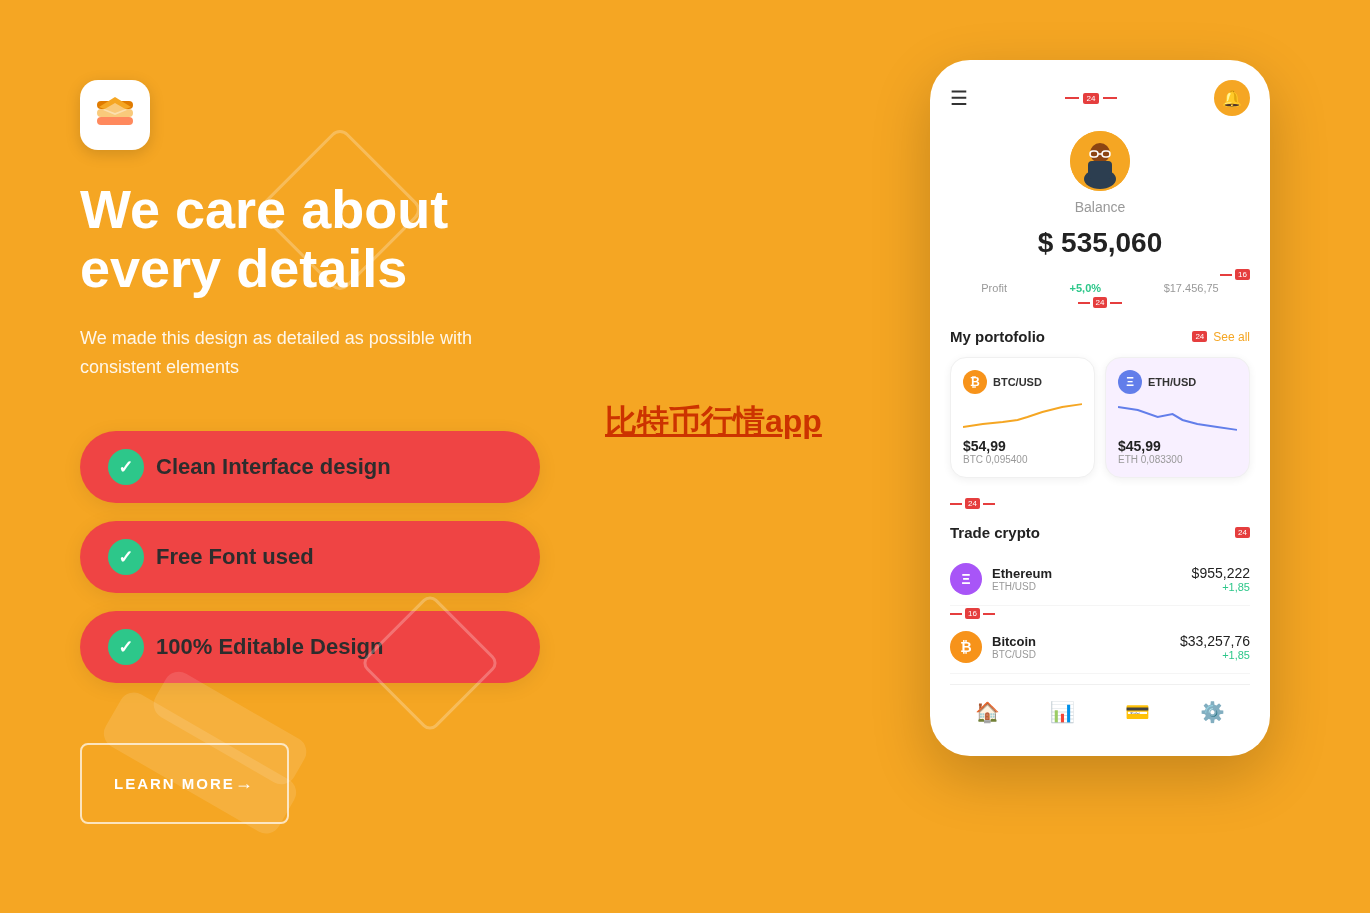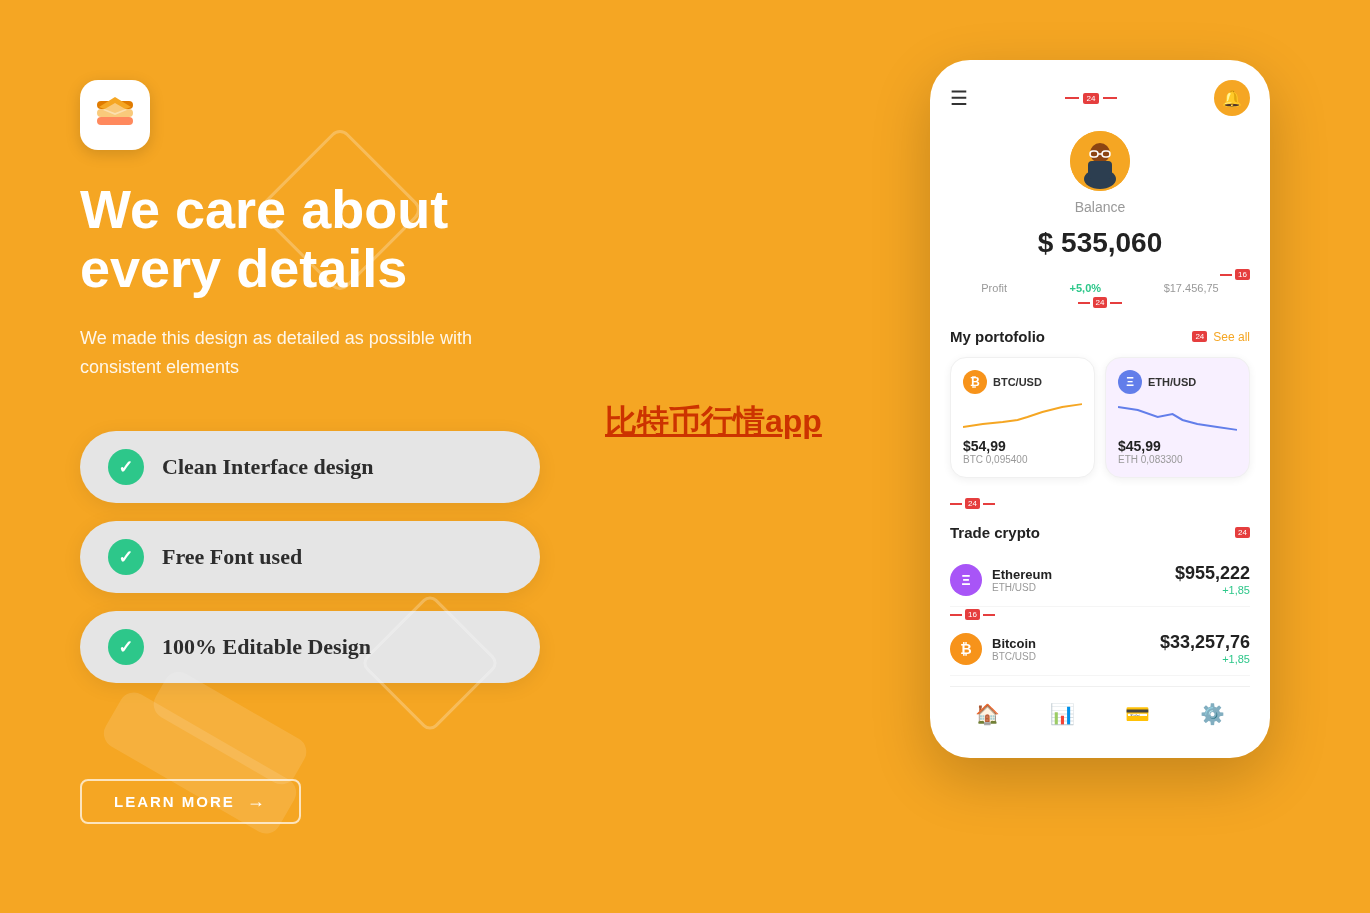--- a/index.html
+++ b/index.html
@@ -87,29 +87,28 @@
 
     
     .feature-list {
       display: flex;
       flex-direction: column;
       gap: 18px;
       margin-bottom: 60px;
     }
 
     .feature-item {
-      background: #e5e5e5;
+      background: #ef4444;
       border-radius: 50px;
       padding: 18px 28px;
       display: flex;
       align-items: center;
-      gap: 18px;
+      gap: 12px;
       max-width: 460px;
       box-shadow: 0 4px 20px rgba(0,0,0,0.08);
-      font-family: Liberation Serif, serif;
     }
 
     .check-icon {
       width: 36px;
       height: 36px;
       background: #2DC78A;
       border-radius: 50%;
       display: flex;
       align-items: center;
       justify-content: center;
@@ -141,31 +140,29 @@
       z-index: 100;
       pointer-events: none;
       text-decoration: underline;
     }
 
     
     .learn-more-btn {
       border: 2px solid rgba(255,255,255,0.7);
       background: transparent;
       color: white;
-      padding: 10px 32px;
+      padding: 28px 32px;
       border-radius: 8px;
       font-size: 15px;
       font-weight: 700;
       letter-spacing: 2px;
       cursor: pointer;
       display: inline-flex;
       align-items: center;
-      gap: 12px;
       text-transform: uppercase;
-      margin-top: 36px;
     }
 
     .learn-more-btn .arrow {
       font-size: 18px;
     }
 
     
     .right-section {
       width: 380px;
       display: flex;
@@ -373,22 +370,22 @@
     .trade-pair {
       font-size: 10px;
       color: #999;
     }
 
     .trade-price-info {
       text-align: right;
     }
 
     .trade-price {
-      font-size: 18px;
-      font-weight: 700;
+      font-size: 14px;
+      font-weight: 400;
       color: #222;
     }
 
     .trade-change-pos {
       font-size: 11px;
       color: #2DC78A;
     }
 
     
     .bottom-nav {

